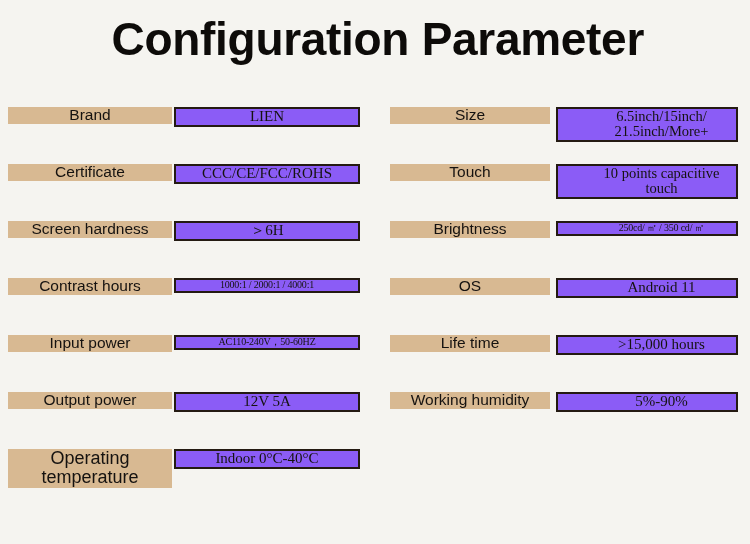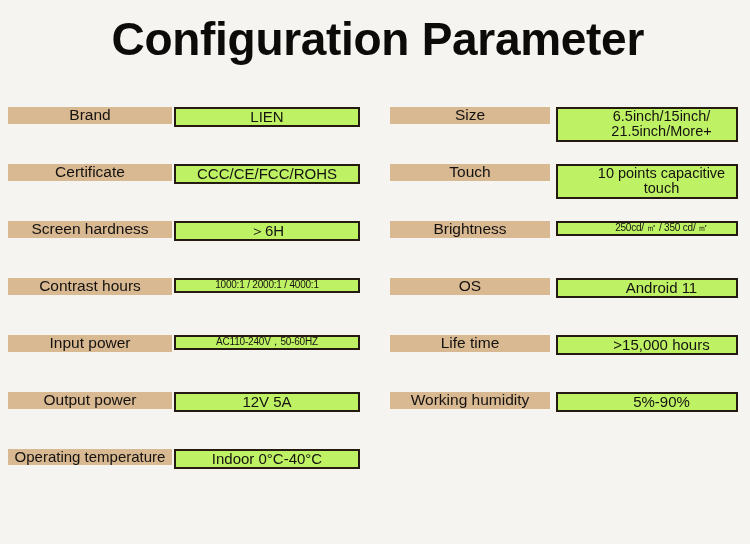--- a/index.html
+++ b/index.html
@@ -67,45 +67,46 @@
     line-height: 1.08;
     color: #151210;
     box-sizing: border-box;
     padding: 0 4px;
   }
   .spec-col.left .spec-label  { width: 164px; }
   .spec-col.right .spec-label { width: 160px; }
 
   .spec-value {
     border: 2px solid #241a12;
-    background: #bef264;
+    background: #8b5cf6;
     display: flex;
     align-items: center;
     justify-content: center;
     text-align: center;
     font-size: 15px;
     line-height: 1.06;
     color: #151210;
     box-sizing: border-box;
     padding: 0 3px;
     white-space: pre-line;
+    font-family: Liberation Serif, serif;
   }
   .spec-col.left .spec-value {
     width: 186px;
     margin-left: 2px;
   }
   .spec-col.right .spec-value {
     width: 182px;
     margin-left: 6px;
     padding-left: 32px;
   }
   
   .spec-value.tight { font-size: 10px; letter-spacing: -0.2px; }
   .spec-value.two-line { font-size: 14.5px; }
-  .spec-label.two-line { font-size: 15px; }
+  .spec-label.two-line { font-size: 18px; }
 </style>
 </head>
 <body>
 
 <div class="sheet">
 
   <div class="page-title">Configuration Parameter</div>
 
   <div class="spec-grid">
 

